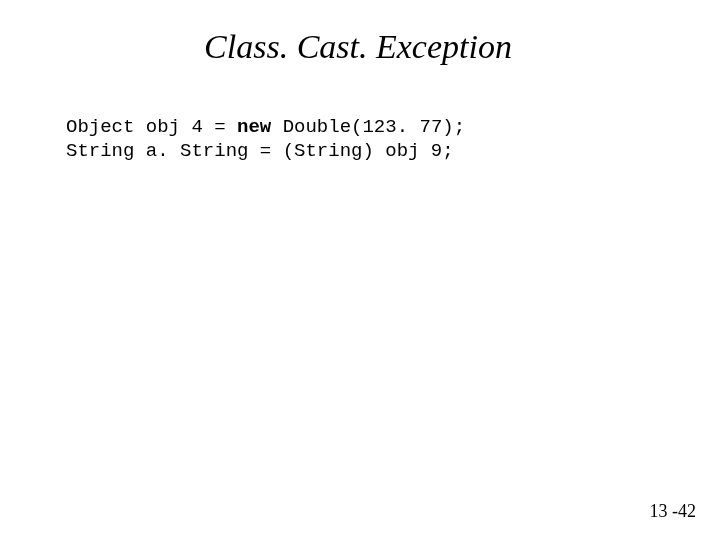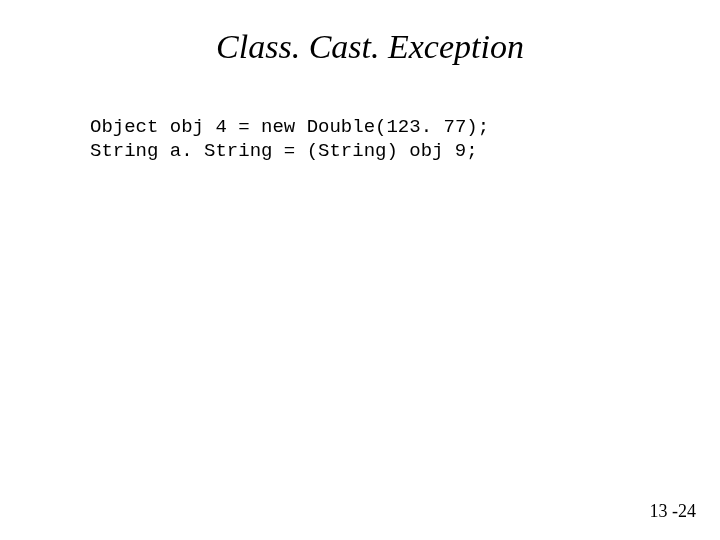--- a/index.html
+++ b/index.html
@@ -10,21 +10,21 @@
     background: #ffffff;
     font-family: "Times New Roman", Times, serif;
     color: #000000;
     position: relative;
   }
   .slide {
     width: 720px;
     height: 540px;
     position: relative;
     box-sizing: border-box;
-    padding: 20px 40px 0 60px;
+    padding: 20px 40px 0 36px;
   }
   .title {
     text-align: center;
     font-style: italic;
     font-size: 34px;
     margin-top: 8px;
     margin-bottom: 50px;
   }
   ul {
     list-style-type: disc;
@@ -37,21 +37,21 @@
     margin-bottom: 4px;
   }
   .code-block {
     font-family: "Courier New", Courier, monospace;
     font-size: 19px;
     white-space: pre;
     margin: 22px 0 38px 30px;
     line-height: 1.25;
   }
   .kw {
-    font-weight: normal;
+    font-weight: bold;
   }
   .inline-mono {
     font-family: "Courier New", Courier, monospace;
   }
   .pagenum {
     position: absolute;
     right: 24px;
     bottom: 18px;
     font-size: 18px;
   }
@@ -61,15 +61,15 @@
 
 <div class="slide">
 
   <div class="title">Class. Cast. Exception</div>
 
 
   <div class="code-block"><span>Object obj 4 = </span><span class="kw">new</span><span> Double(123. 77);</span>
 <span>String a. String = (String) obj 9;</span></div>
 
 
-  <div class="pagenum">13 -24</div>
+  <div class="pagenum">13 -42</div>
 
 </div>
 
 </body></html>

